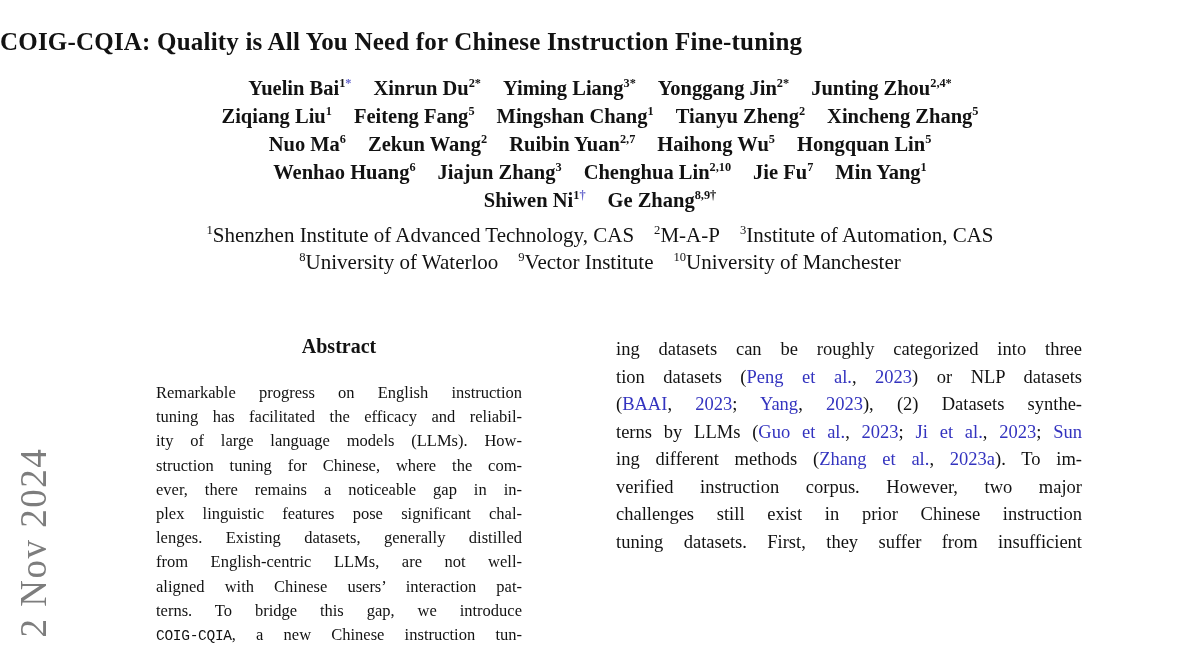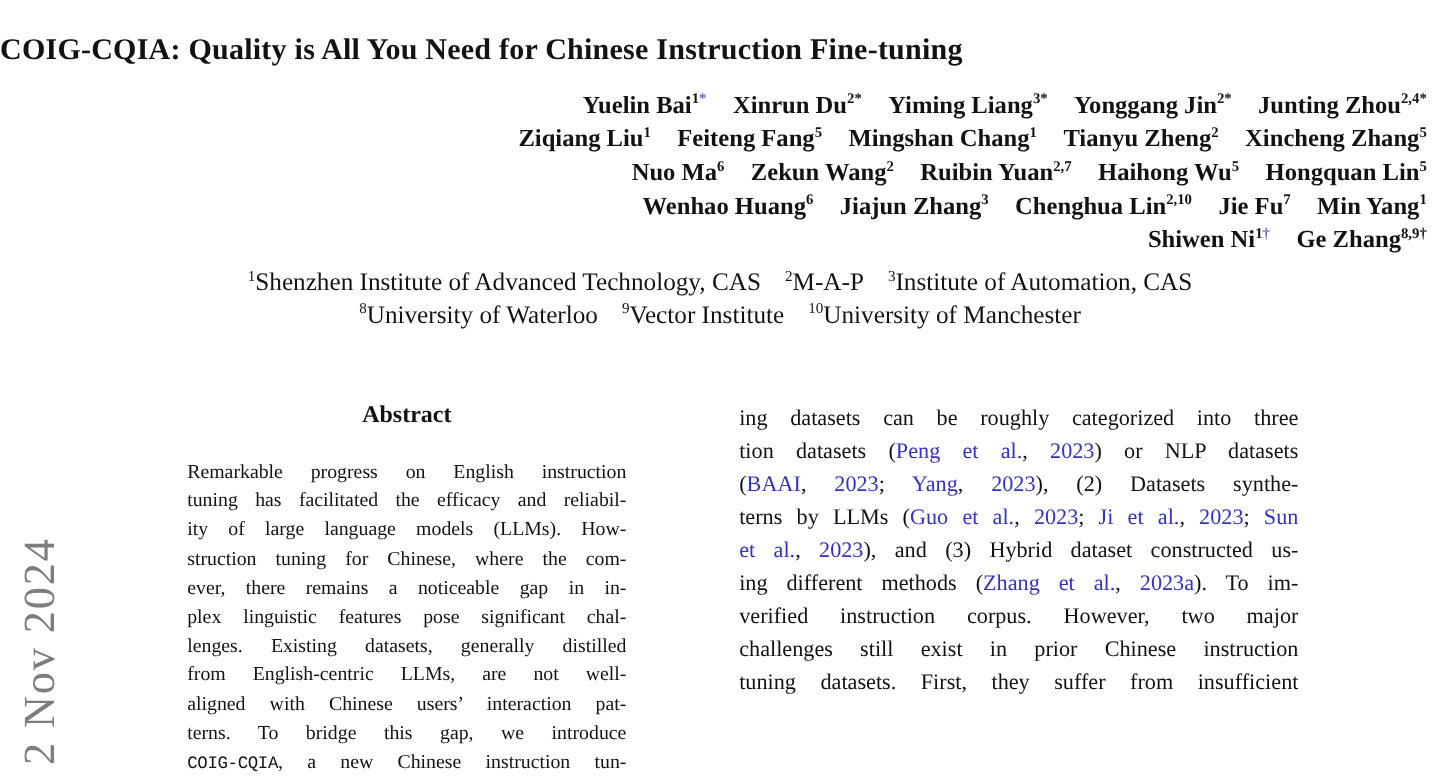--- a/index.html
+++ b/index.html
@@ -16,21 +16,21 @@
   .watermark{
     position:absolute;left:12px;top:662px;transform:rotate(-90deg);
     transform-origin:0 0;white-space:nowrap;color:var(--wm);
     font-size:37px;letter-spacing:1.5px;font-family:"Liberation Serif",serif;
   }
   .title{
     position:absolute;top:28px;left:0;width:100%;margin:0;
     text-align:left;font-size:25px;font-weight:bold;letter-spacing:0.2px;
   }
   .authors{
-    position:absolute;top:74px;left:0;width:100%;text-align:right;
+    position:absolute;top:74px;left:0;width:100%;text-align:center;
     font-weight:bold;font-size:20.5px;
   }
   .authors .aline{line-height:28px;}
   .person{margin:0 11px;white-space:nowrap;}
   sup{font-size:60%;line-height:0;}
   .bmark{color:var(--mark);}
   .affils{
     position:absolute;top:222px;left:0;width:100%;text-align:center;
     font-size:21px;
   }
@@ -88,20 +88,19 @@
         <div class="jline abs-line"><span class="mono">COIG-CQIA</span><span>, a new Chinese instruction tun-</span></div>
       </div>
   </section>
 
   <section class="col-right">
     <div id="intro-lines">
         <div class="jline body-line"><span>ing datasets can be roughly categorized into three</span></div>
         <div class="jline body-line"><span>tion datasets (</span><span class="cite">Peng et al.</span><span>, </span><span class="cite">2023</span><span>) or NLP datasets</span></div>
         <div class="jline body-line"><span>(</span><span class="cite">BAAI</span><span>, </span><span class="cite">2023</span><span>; </span><span class="cite">Yang</span><span>, </span><span class="cite">2023</span><span>), (2) Datasets synthe-</span></div>
         <div class="jline body-line"><span>terns by LLMs (</span><span class="cite">Guo et al.</span><span>, </span><span class="cite">2023</span><span>; </span><span class="cite">Ji et al.</span><span>, </span><span class="cite">2023</span><span>; </span><span class="cite">Sun</span></div>
-        <div class="jline body-line"><span class="cite">et al.</span><span>, </span><span class="cite">2023</span><span>), and (3) Hybrid dataset constructed us-</span></div>
         <div class="jline body-line"><span>ing different methods (</span><span class="cite">Zhang et al.</span><span>, </span><span class="cite">2023a</span><span>). To im-</span></div>
         <div class="jline body-line"><span>verified instruction corpus. However, two major</span></div>
         <div class="jline body-line"><span>challenges still exist in prior Chinese instruction</span></div>
         <div class="jline body-line"><span>tuning datasets. First, they suffer from insufficient</span></div>
       </div>
   </section>
 </div>
 
 </body></html>

